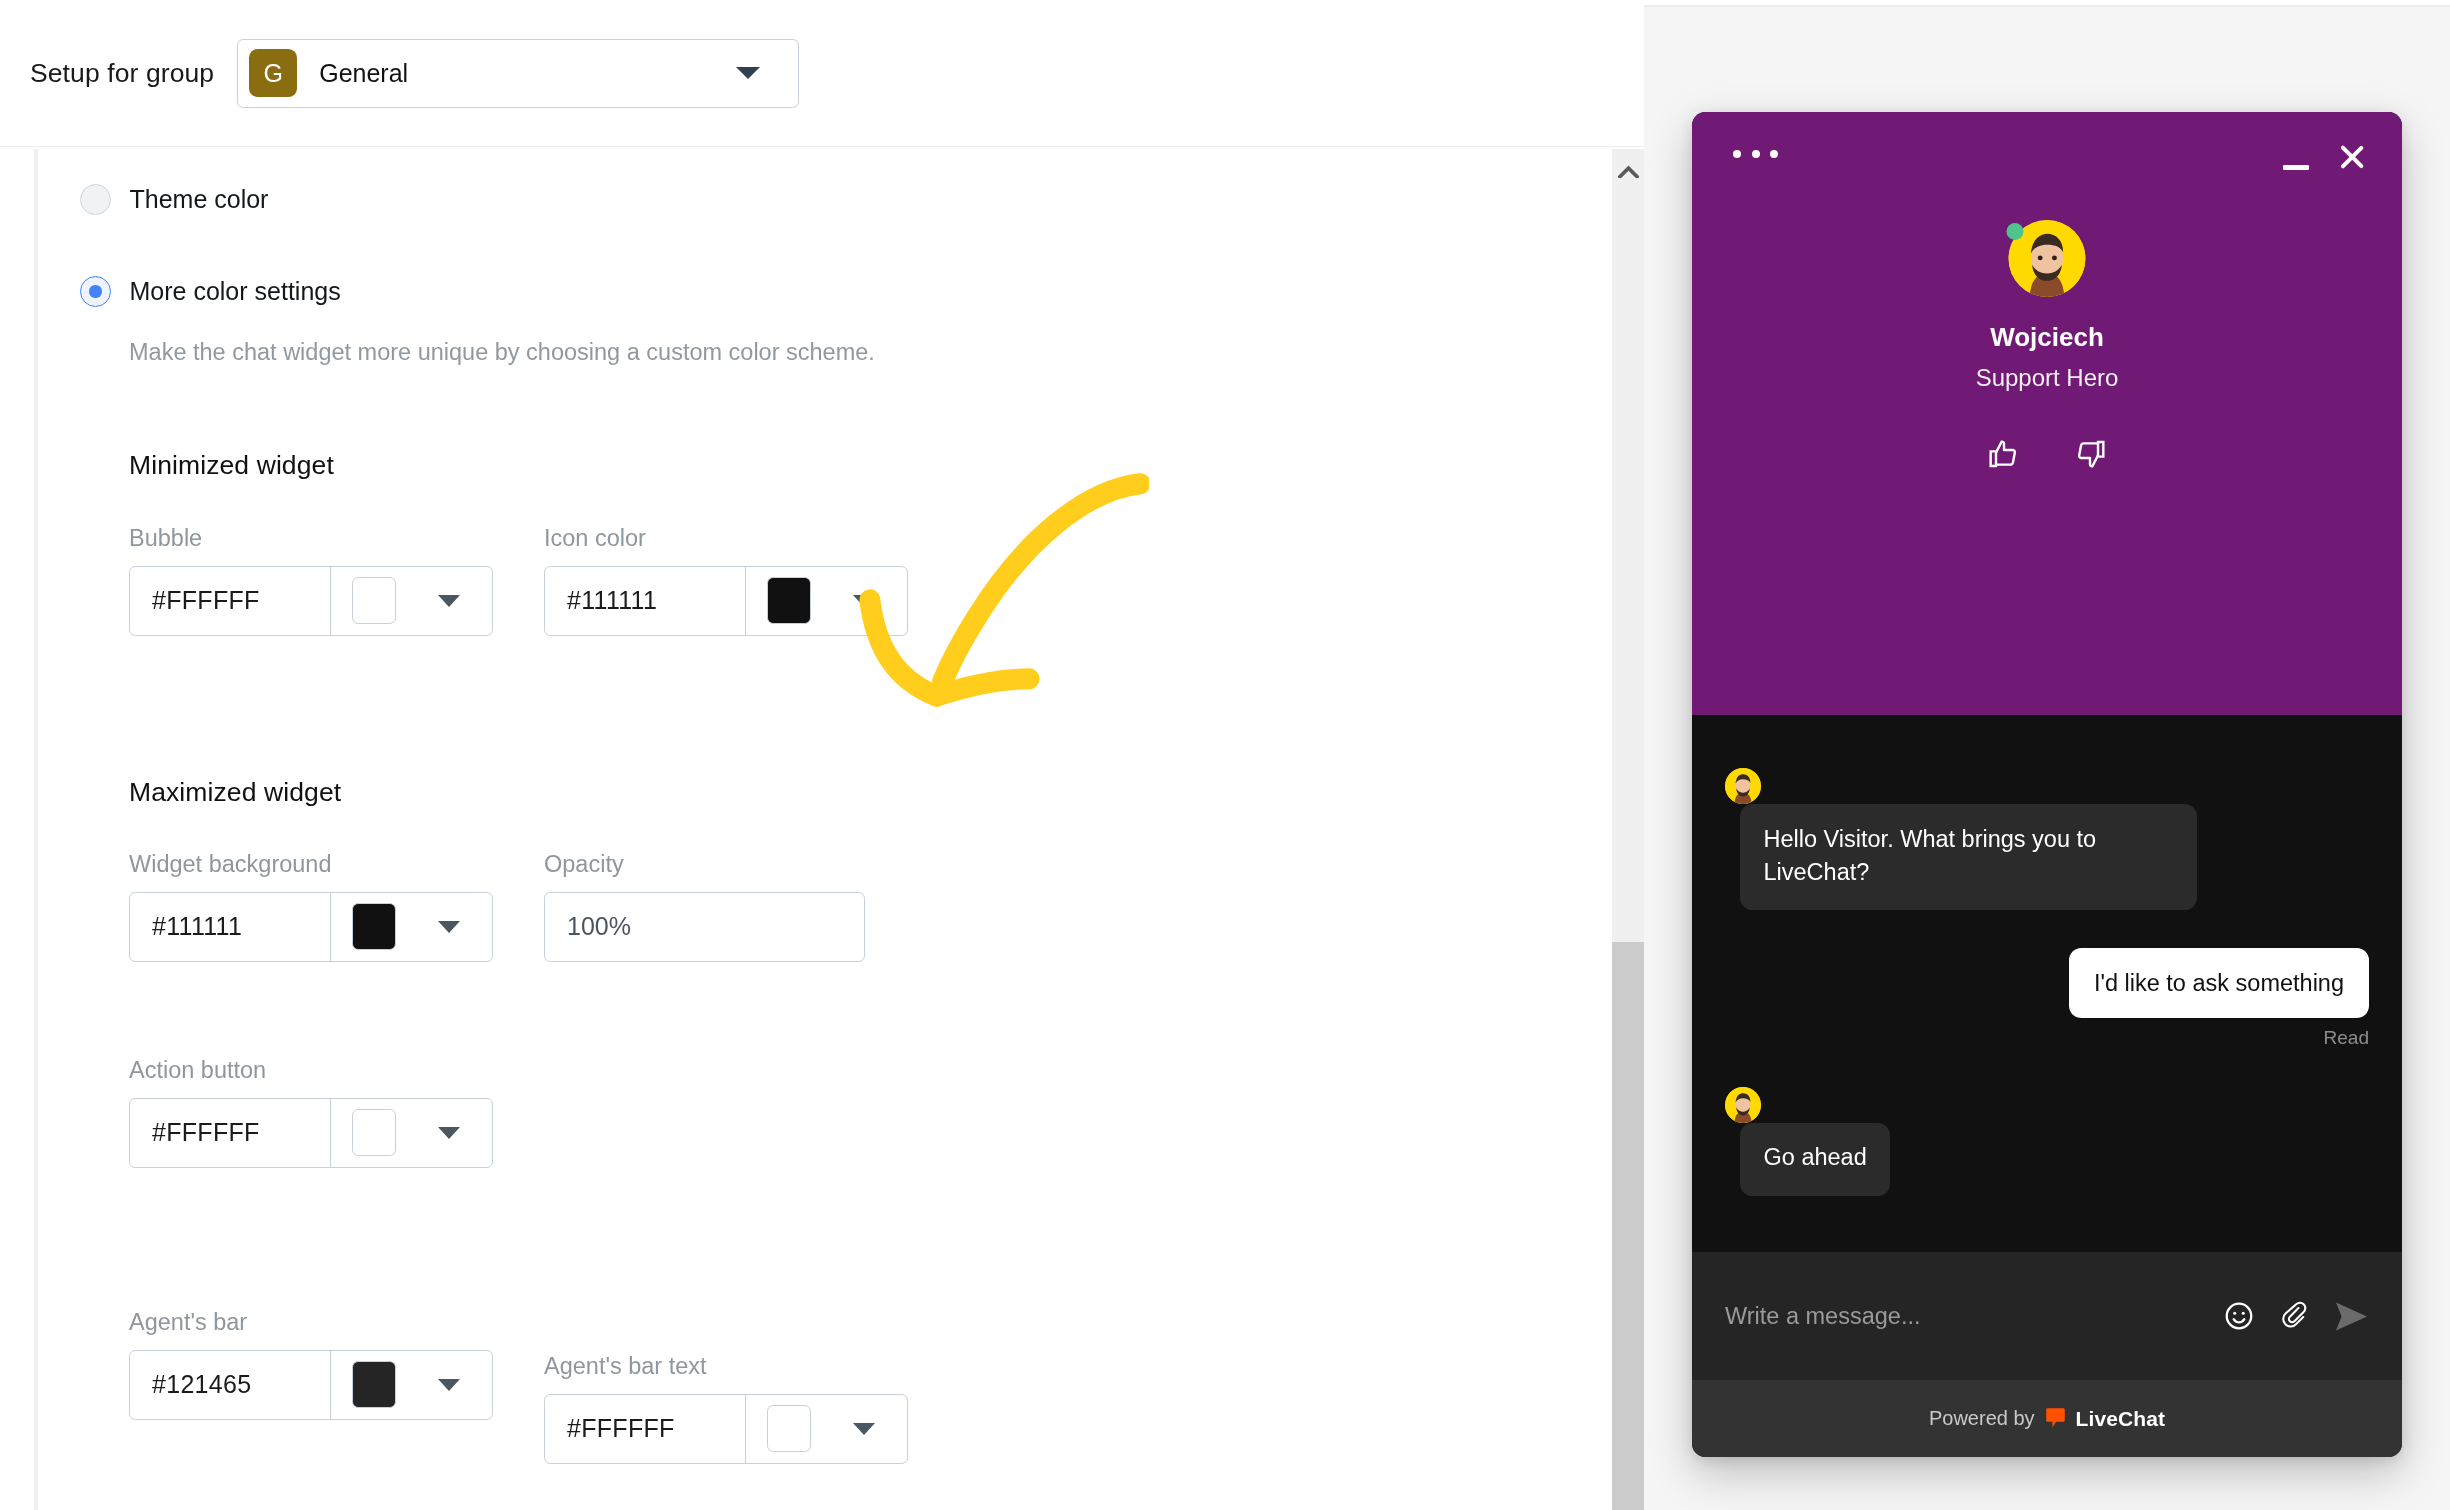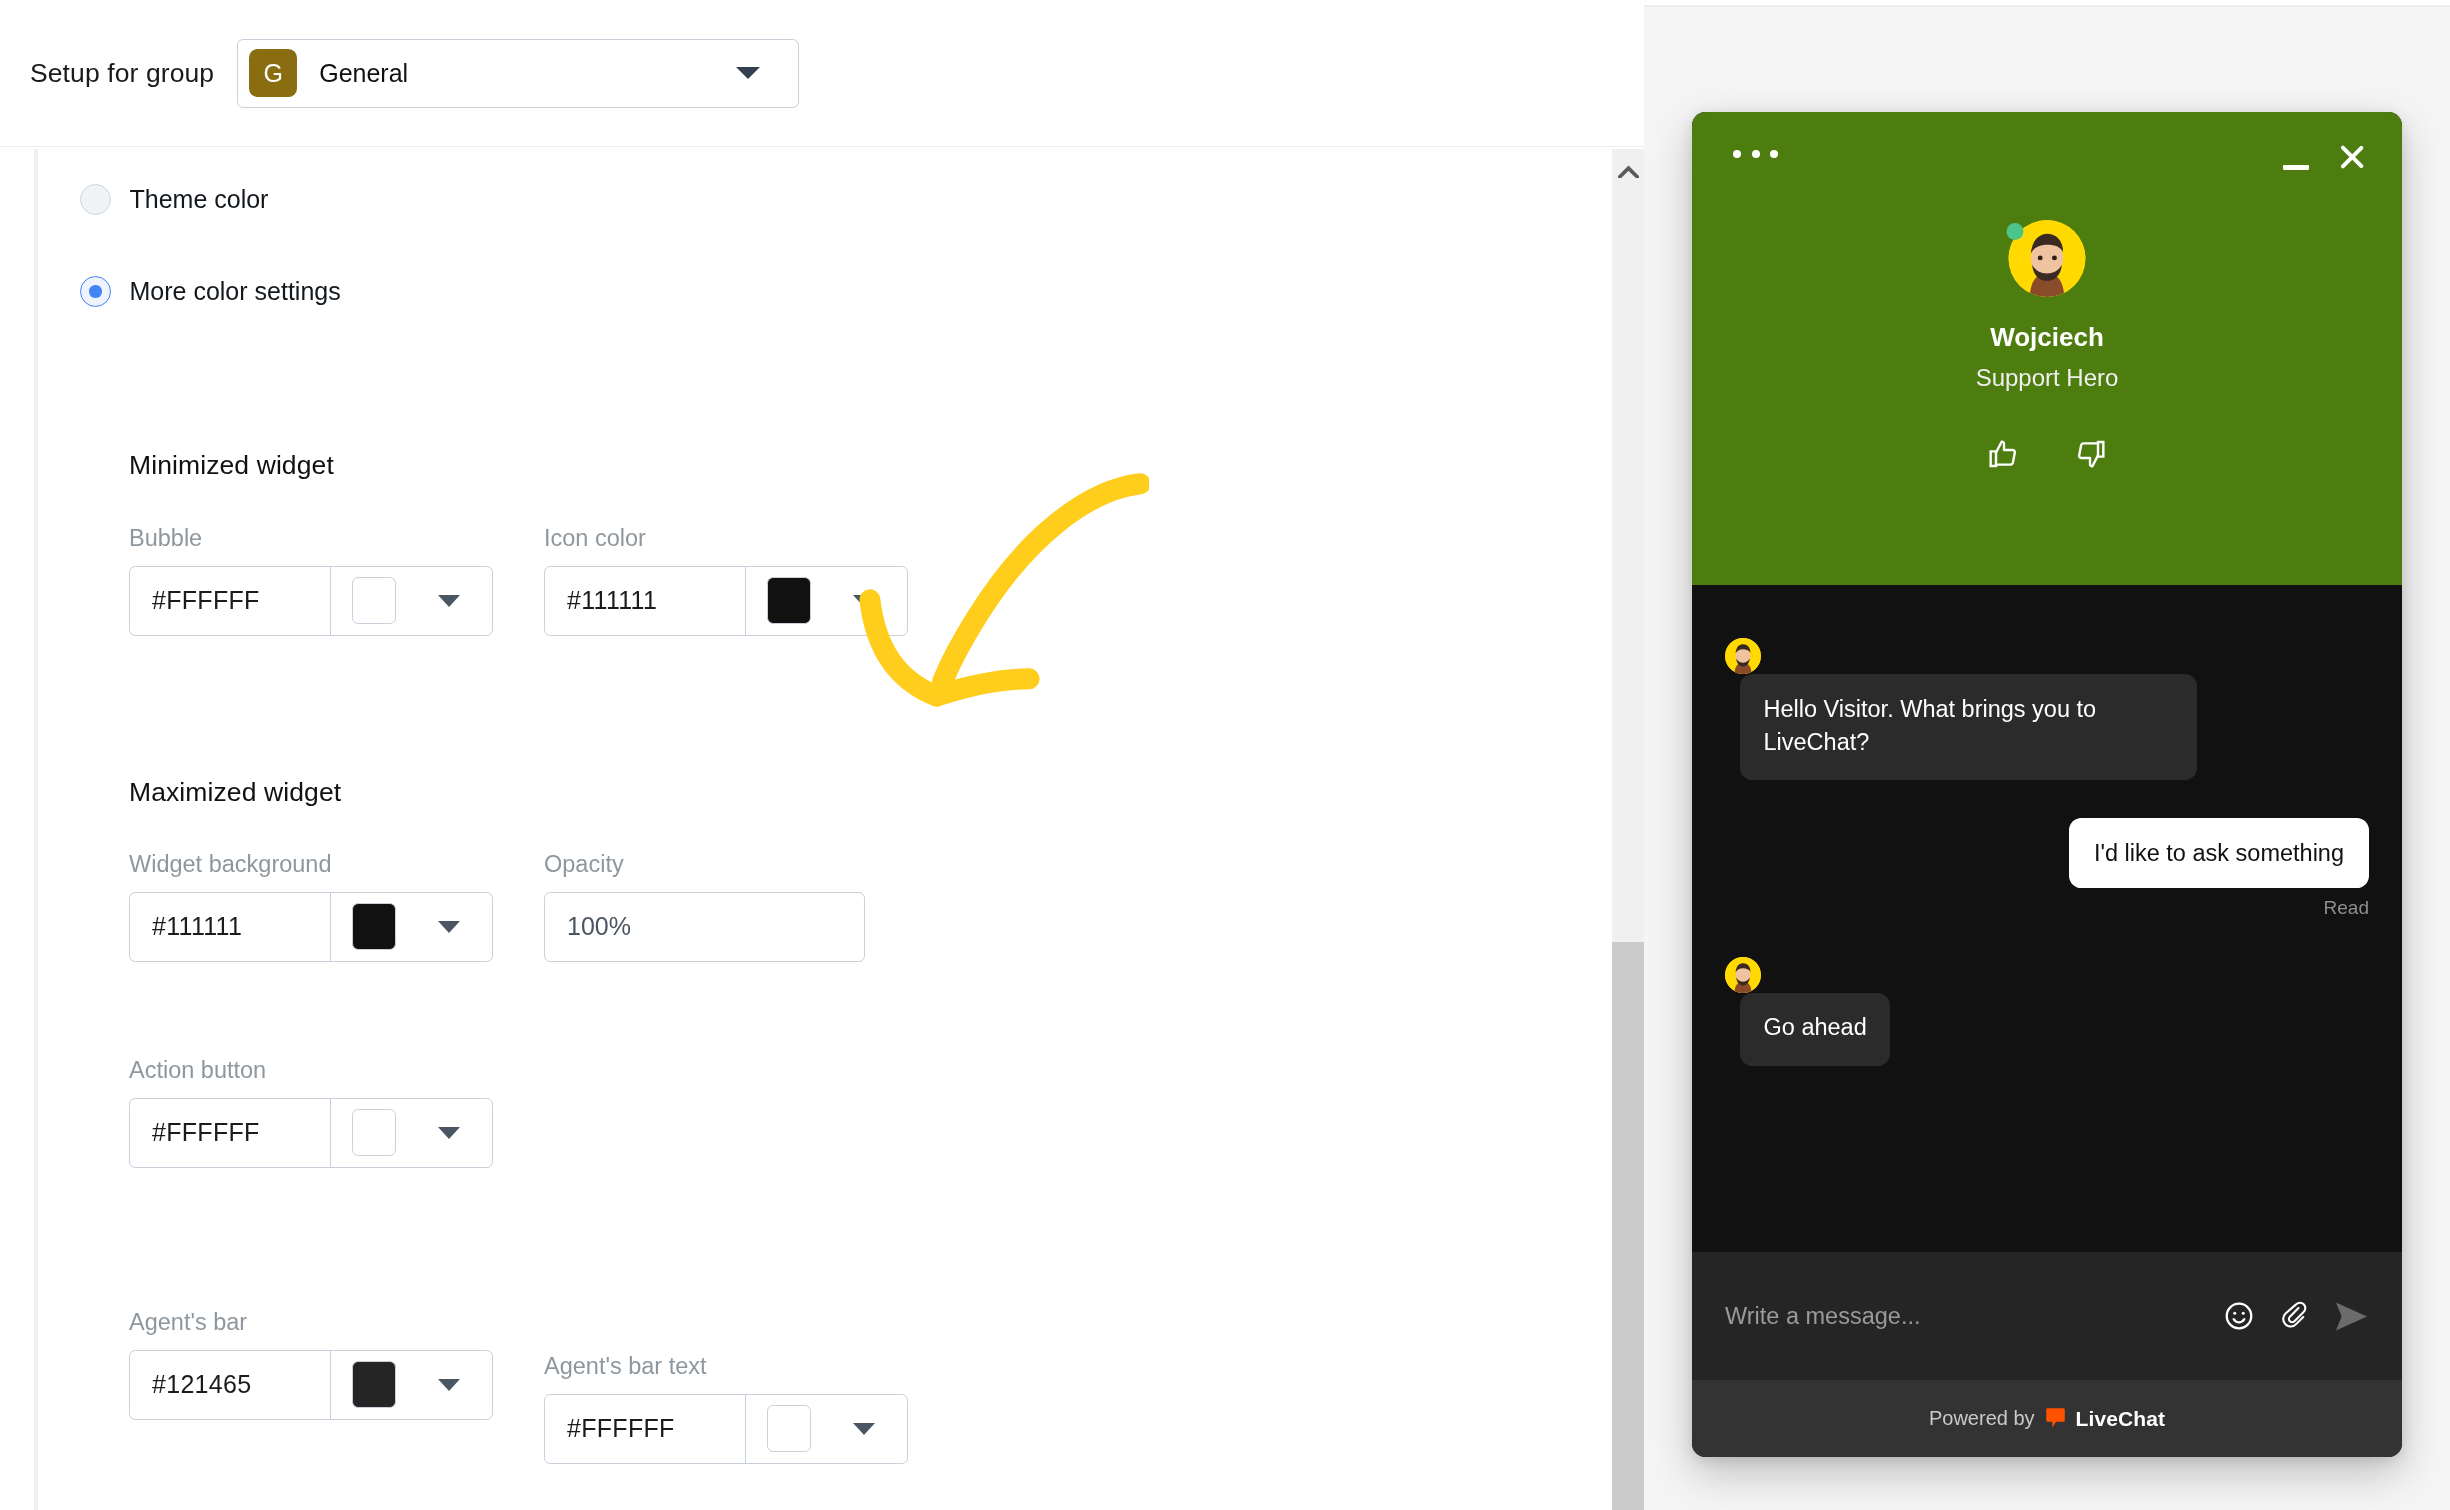--- a/index.html
+++ b/index.html
@@ -143,21 +143,21 @@
 
   
   .widget {
     position: absolute; left: 1692px; top: 112px;
     width: 710px; height: 1345px;
     background: #111111; border-radius: 13.6px; overflow: hidden;
     box-shadow: 0 16px 43px rgba(0,0,0,.22), 0 3.7px 12.3px rgba(0,0,0,.10);
     display: flex; flex-direction: column;
   }
   .w-header {
-    background: #4d7c0f; flex: none; height: 473px; position: relative;
+    background: #701a75; flex: none; height: 603px; position: relative;
   }
   .w-dots {
     position: absolute; left: 41px; top: 38px;
     display: flex; gap: 10.5px; align-items: center;
   }
   .w-dots i { width: 8px; height: 8px; border-radius: 50%; background: #fff; display:block; }
   .w-winctrl {
     position: absolute; right: 35px; top: 30px;
     display: flex; align-items: center; gap: 28px;
   }
@@ -261,20 +261,21 @@
       <span class="radio-label">Theme color</span>
     </div>
 
     <div class="radio-row" style="left:42px; top:127px;">
       <span class="radio-outer checked">
         <span class="radio-dot"></span>
       </span>
       <span class="radio-label">More color settings</span>
     </div>
 
+    <div class="helper-text" style="left:91px; top:186px;">Make the chat widget more unique by choosing a custom color scheme.</div>
 
     <div class="section-title" style="left:91px; top:301px;">Minimized widget</div>
 
     <div class="field" style="left:91px; top:376px;">
       <div class="field-label">Bubble</div>
       <div class="color-input">
         <div class="color-text">#FFFFFF</div>
         <div class="color-picker-side">
           <span class="swatch" style="background:#FFFFFF;"></span>
           <span class="picker-caret"></span>

